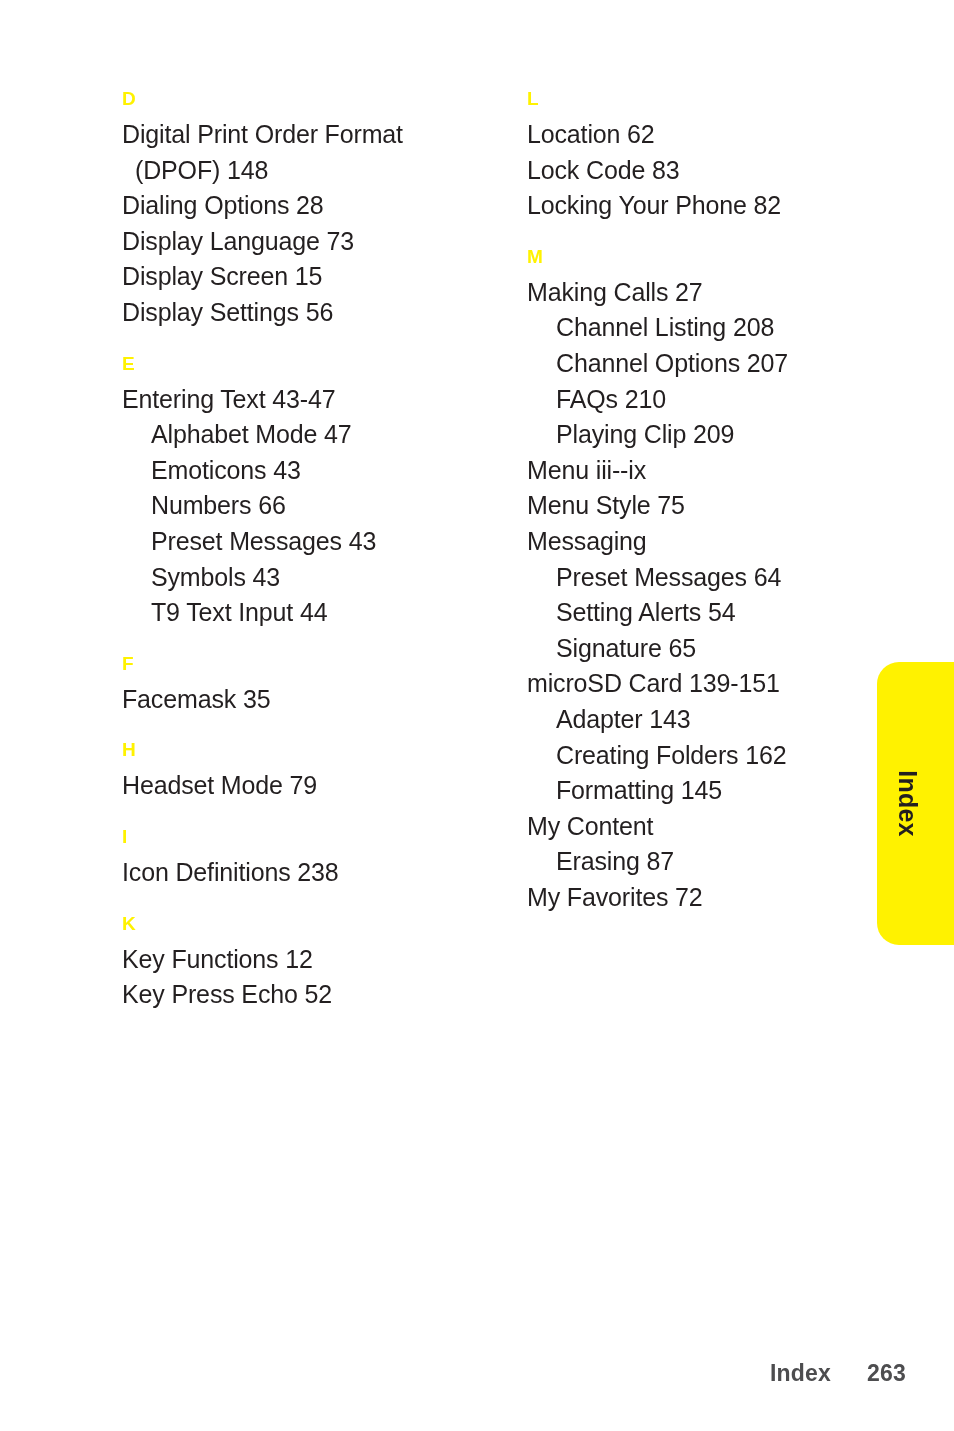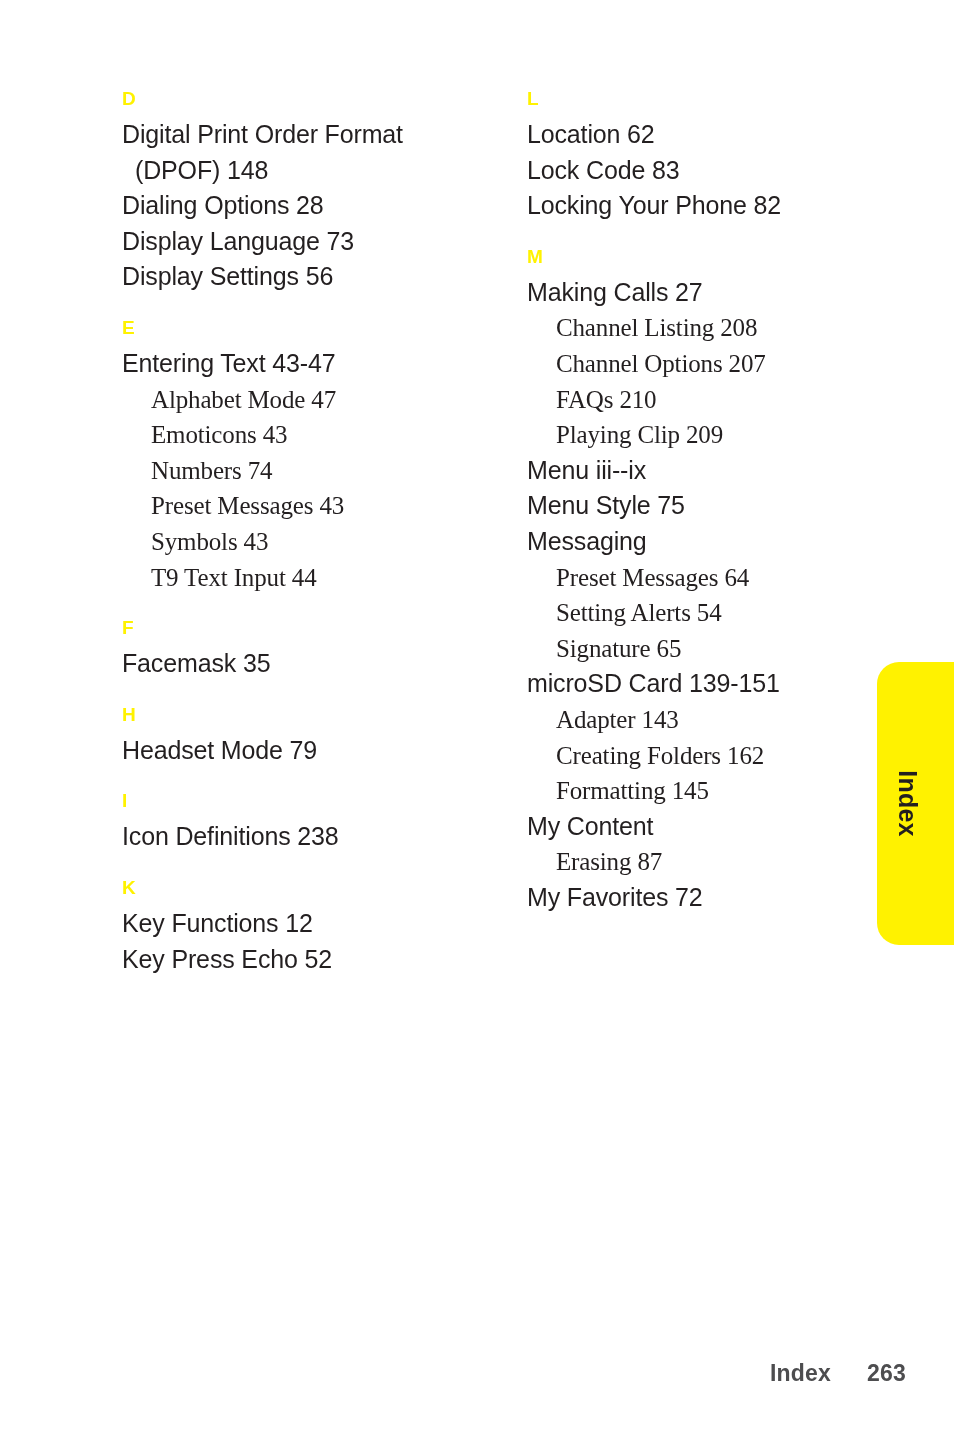--- a/index.html
+++ b/index.html
@@ -79,21 +79,20 @@
     color: #231f20;
     white-space: nowrap;
     letter-spacing: -0.15px;
   }
   .entry.level-0 {
     padding-left: 0;
     text-indent: 0;
   }
   .entry.level-1 {
     padding-left: 29px;
-    font-family: Liberation Serif, serif;
   }
   
   .entry.wrap {
     padding-left: 13px;
   }
 
   
   .footer {
     position: absolute;
     left: 0;
@@ -125,28 +124,29 @@
 
 <div class="page">
 
   <div class="column col-left">
       <div class="section">
         <div class="section-letter">D</div>
         <div class="entry level-0">Digital Print Order Format</div>
         <div class="entry level-0 wrap">(DPOF) 148</div>
         <div class="entry level-0">Dialing Options 28</div>
         <div class="entry level-0">Display Language 73</div>
+        <div class="entry level-0">Display Screen 15</div>
         <div class="entry level-0">Display Settings 56</div>
       </div>
       <div class="section">
         <div class="section-letter">E</div>
         <div class="entry level-0">Entering Text 43-47</div>
         <div class="entry level-1">Alphabet Mode 47</div>
         <div class="entry level-1">Emoticons 43</div>
-        <div class="entry level-1">Numbers 74</div>
+        <div class="entry level-1">Numbers 66</div>
         <div class="entry level-1">Preset Messages 43</div>
         <div class="entry level-1">Symbols 43</div>
         <div class="entry level-1">T9 Text Input 44</div>
       </div>
       <div class="section">
         <div class="section-letter">F</div>
         <div class="entry level-0">Facemask 35</div>
       </div>
       <div class="section">
         <div class="section-letter">H</div>

